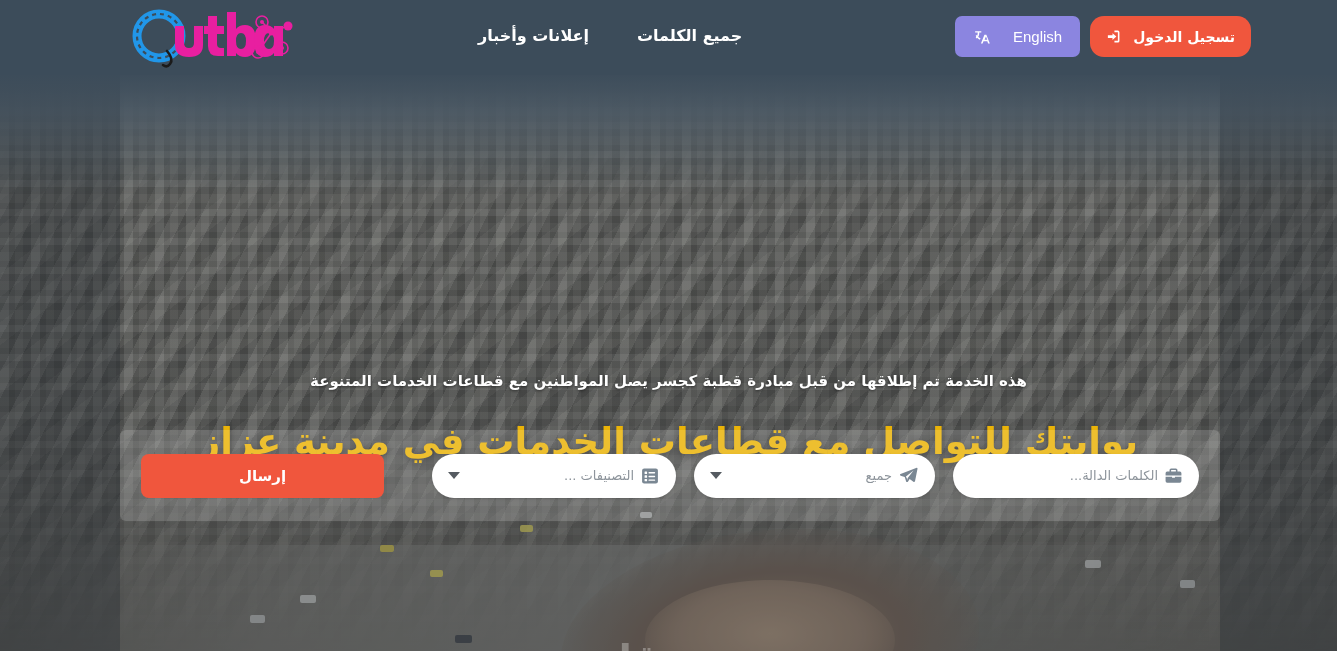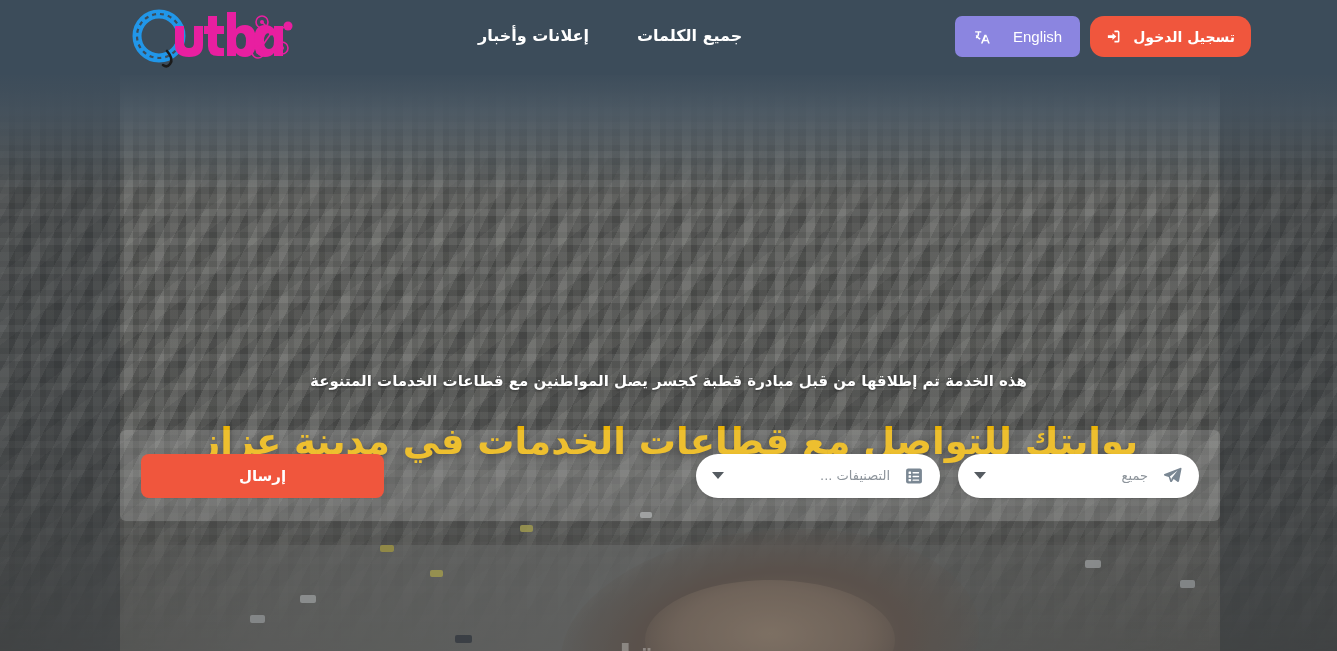--- a/index.html
+++ b/index.html
@@ -244,21 +244,21 @@
     z-index: 20;
   }
   .field {
     height: 44px;
     background: #ffffff;
     border-radius: 24px;
     display: flex;
     flex-direction: row;
     align-items: center;
     padding: 0 16px;
-    gap: 14px;
+    gap: 6px;
     box-shadow: 0 1px 3px rgba(0,0,0,.12);
     cursor: text;
     position: relative;
   }
   .field.f1 { width: 246px; }
   .field.f2 { width: 241px; cursor: pointer; }
   .field.f3 { width: 244px; cursor: pointer; }
   .field-icon {
     flex: 0 0 auto;
     display: flex;
@@ -343,20 +343,29 @@
     <div class="hero-dark-mid"></div>
     <div class="hero-dark-left"></div>
     <div class="hero-dark-right"></div>
     <div class="hero-top-fade"></div>
 
     <div class="hero-sub">هذه الخدمة تم إطلاقها من قبل مبادرة قطبة كجسر يصل المواطنين مع قطاعات الخدمات المتنوعة</div>
     <h1 class="hero-title">بوابتك للتواصل مع قطاعات الخدمات في مدينة عزاز</h1>
 
     <div class="search-panel">
 
+      <div class="field f1">
+        <span class="field-icon">
+          <svg width="19" height="19" viewBox="0 0 24 24" fill="currentColor" aria-hidden="true">
+            <path d="M9 3h6a2 2 0 0 1 2 2v2h3a2 2 0 0 1 2 2v3H2V9a2 2 0 0 1 2-2h3V5a2 2 0 0 1 2-2zm0 4h6V5H9v2z"></path>
+            <path d="M2 13.6V19a2 2 0 0 0 2 2h16a2 2 0 0 0 2-2v-5.4h-8.2v1.3h-3.6v-1.3H2z"></path>
+          </svg>
+        </span>
+        <span class="field-text">الكلمات الدالة...</span>
+      </div>
 
       <div class="field f2">
         <span class="field-icon">
           <svg width="21" height="21" viewBox="0 0 24 24" fill="currentColor" aria-hidden="true">
             <path d="M21.4 3.1 2.9 10.4c-.9.4-.8 1.6.1 1.9l4.7 1.5 1.6 5c.3.9 1.5 1 2 .2l2-3.1 4.3 3.2c.7.5 1.7.1 1.9-.8l2.8-13.9c.2-.9-.7-1.6-1.5-1.3zM9.1 13.2l8.7-6.9-6.9 8.8v2.1l-1.8-4z"></path>
           </svg>
         </span>
         <span class="field-text">جميع</span>
         <span class="caret"></span>
       </div>

